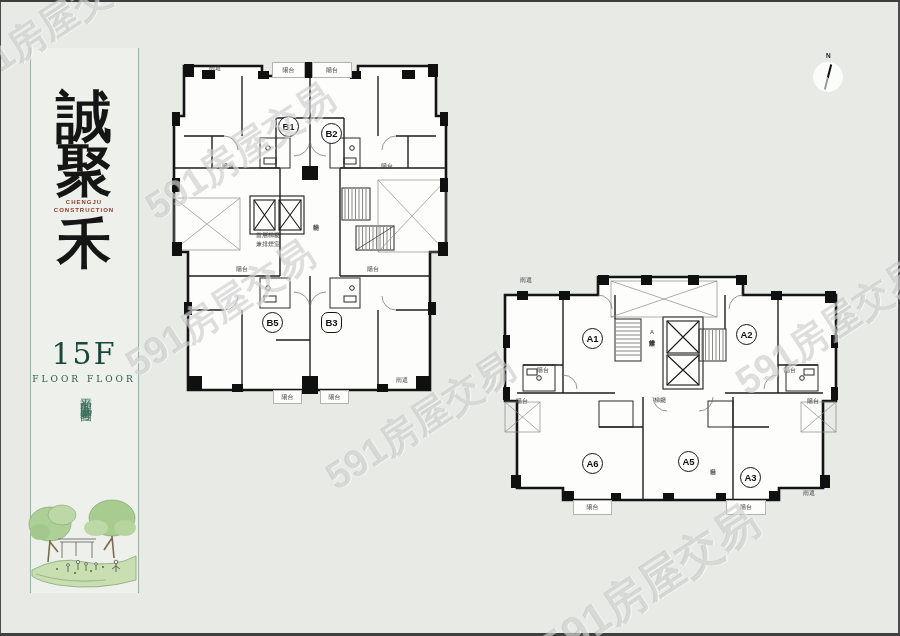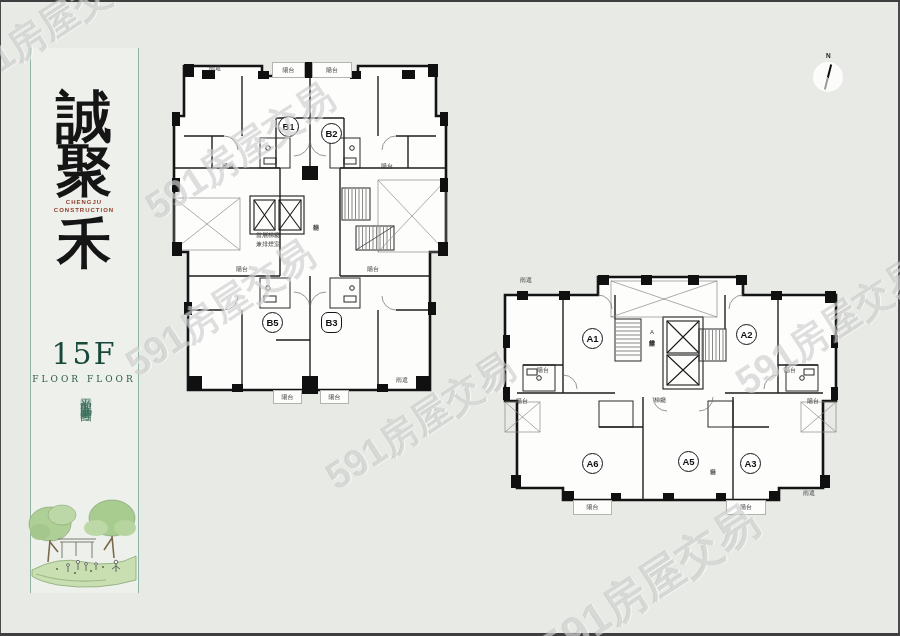--- a/index.html
+++ b/index.html
@@ -291,21 +291,21 @@
   <div class="lbl vtext" style="left:710px;top:464px;height:22px;">陽台</div>
   <div class="lbl" style="left:520px;top:277px;">雨遮</div>
   <div class="lbl" style="left:803px;top:490px;">雨遮</div>
   <div class="lbl" style="left:654px;top:397px;">梯廳</div>
   <div class="lbl vtext" style="left:649px;top:329px;height:46px;">A梯兼排煙室</div>
 
   <div class="unit-badge" style="left:582px;top:328px;">A1</div>
   <div class="unit-badge" style="left:736px;top:324px;">A2</div>
   <div class="unit-badge" style="left:582px;top:453px;">A6</div>
   <div class="unit-badge" style="left:678px;top:451px;">A5</div>
-  <div class="unit-badge" style="left:740px;top:453px;">A3</div>
+  <div class="unit-badge" style="left:740px;top:467px;">A3</div>
 
   <div>
     <div class="abs compass-circle"></div>
     <div class="abs needle"></div>
     <div class="abs north">N</div>
   </div>
 
 
 </div>
 

